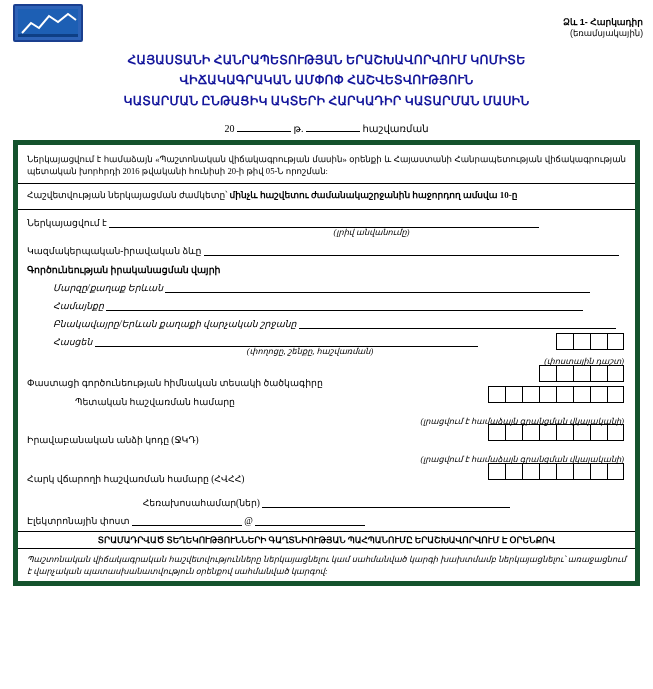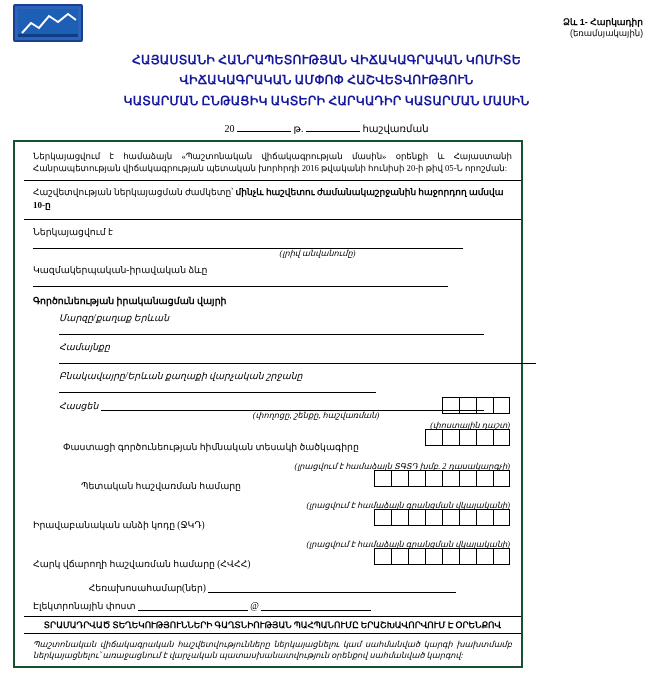--- a/index.html
+++ b/index.html
@@ -88,24 +88,24 @@
     width: 54px;
     height: 10px;
     vertical-align: baseline;
   }
 
   
   .main-box {
     position: absolute;
     left: 13px;
     top: 140px;
-    width: 510px;
-    border: 2px solid #14532d;
+    width: 627px;
+    border: 5px solid #14532d;
     box-sizing: border-box;
-    padding: 6px 7px 4px 16px;
+    padding: 6px 7px 4px 7px;
     font-size: 9.2px;
   }
 
   .intro {
     font-size: 8.6px;
     line-height: 1.42;
     text-align: justify;
     padding: 2px 2px 4px 2px;
   }
   .sep {
@@ -214,21 +214,21 @@
         </svg>
       </div>
     </div>
     <div class="form-code">
       <div>Ձև 1- Հարկադիր</div>
       <div class="sub">(եռամսյակային)</div>
     </div>
   </div>
 
   <div class="title-block">
-    <div>ՀԱՅԱՍՏԱՆԻ ՀԱՆՐԱՊԵՏՈՒԹՅԱՆ ՎԻՃԱԿԱԳՐԱԿԱՆ ԿՈՄԻՏԵ</div>
+    <div>ՀԱՅԱՍՏԱՆԻ ՀԱՆՐԱՊԵՏՈՒԹՅԱՆ ԵՐԱՇԽԱՎՈՐՎՈՒՄ ԿՈՄԻՏԵ</div>
     <div>ՎԻՃԱԿԱԳՐԱԿԱՆ ԱՄՓՈՓ ՀԱՇՎԵՏՎՈՒԹՅՈՒՆ</div>
     <div>ԿԱՏԱՐՄԱՆ ԸՆԹԱՑԻԿ ԱԿՏԵՐԻ ՀԱՐԿԱԴԻՐ ԿԱՏԱՐՄԱՆ ՄԱՍԻՆ</div>
   </div>
 
   <div class="year-line">
     <span>20</span>
     <span class="u"></span>
     <span>թ.</span>
     <span class="u"></span>
     <span>հաշվառման</span>
@@ -280,29 +280,28 @@
       <span class="line" style="width:383px;"></span>
       <span class="boxes-wrap" style="top:4px;">
         <span class="boxes">
           <span class="cell"></span><span class="cell"></span><span class="cell"></span><span class="cell"></span>
         </span>
       </span>
     </div>
     <div class="hint" style="padding-left:120px; width:330px;">(փողոցը, շենքը, հաշվառման)</div>
     <div class="hint-right" style="margin-top:0px;">(փոստային դաշտ)</div>
 
-    <div class="row" style="padding-top:10px;margin-left:30px;">
+    <div class="row" style="padding-top:10px;">
       <span class="lbl">Փաստացի գործունեության հիմնական տեսակի ծածկագիրը</span>
       <span class="boxes-wrap" style="top:-2px;">
         <span class="boxes">
           <span class="cell"></span><span class="cell"></span><span class="cell"></span><span class="cell"></span><span class="cell"></span>
         </span>
       </span>
     </div>
-    <div class="hint-right" style="padding-top:10px;">(լրացվում է համաձայն ՏԳՏԴ խմբ. 2 դասակարգչի)</div>
 
     <div class="row" style="padding-top:8px;margin-left:48px;">
       <span class="lbl">Պետական հաշվառման համարը</span>
       <span class="boxes-wrap" style="top:-2px;">
         <span class="boxes">
           <span class="cell"></span><span class="cell"></span><span class="cell"></span><span class="cell"></span><span class="cell"></span><span class="cell"></span><span class="cell"></span><span class="cell"></span>
         </span>
       </span>
     </div>
     <div class="hint-right" style="padding-top:10px;">(լրացվում է համաձայն գրանցման վկայականի)</div>

